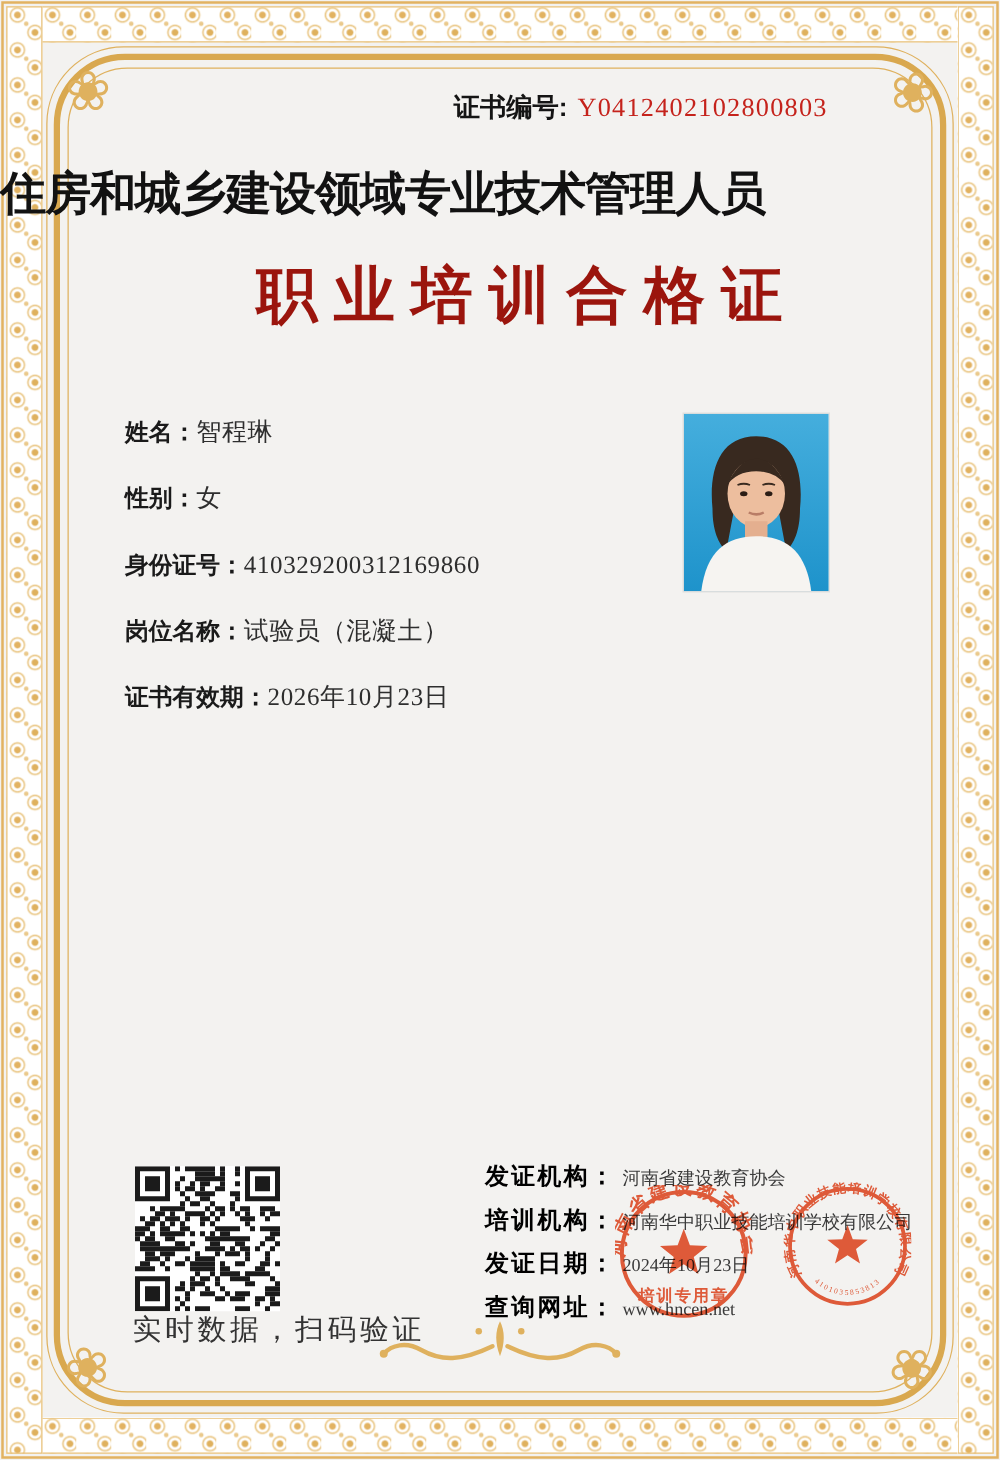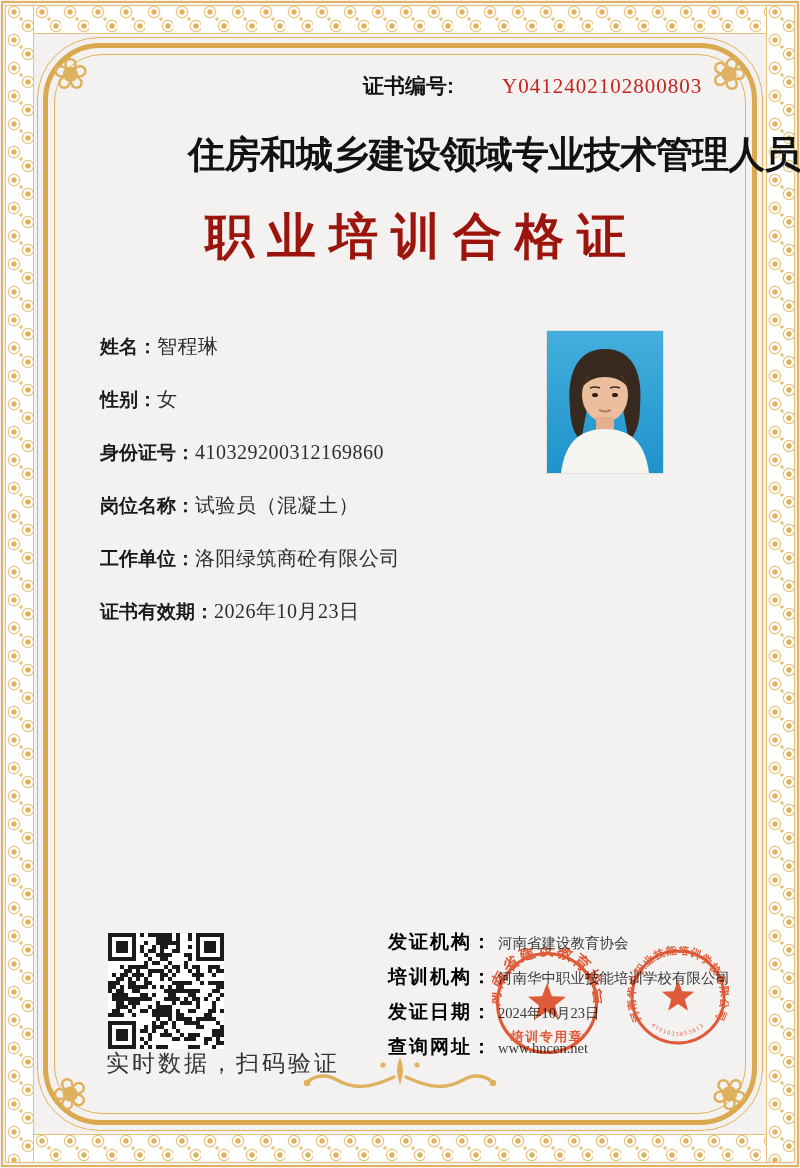--- a/index.html
+++ b/index.html
@@ -28,22 +28,22 @@
 
   .corner-flower{position:absolute;font-size:44px;line-height:44px;color:#DFB15E;pointer-events:none;}
   .corner-flower.tl{left:52px;top:52px;}
   .corner-flower.tr{right:52px;top:52px;transform:rotate(90deg);}
   .corner-flower.bl{left:52px;bottom:52px;transform:rotate(-90deg);}
   .corner-flower.br{right:52px;bottom:52px;transform:rotate(180deg);}
 
   
   .cert-no{position:absolute;left:363px;top:72px;display:flex;align-items:baseline;gap:8px;}
   .cert-no .lbl{font-size:21px;font-weight:700;color:#141414;}
-  .cert-no .val{font-family:"Liberation Serif",serif;font-size:21px;color:#C5231C;letter-spacing:1px;margin-left:40px;}
-  .title{position:absolute;left:0;right:0;top:130px;text-align:right;
+  .cert-no .val{font-family:"Liberation Serif",serif;font-size:21px;color:#C5231C;letter-spacing:1px;}
+  .title{position:absolute;left:0;right:0;top:130px;text-align:left;
     font-size:37px;font-weight:700;color:#121212;letter-spacing:-1px;}
   .subtitle{position:absolute;left:0;right:0;top:204px;text-align:center;
     font-family:"Liberation Serif",serif;font-size:49px;font-weight:700;color:#9B150D;letter-spacing:13px;padding-left:44px;}
 
   
   .fields{position:absolute;left:100px;top:334px;}
   .field-row{display:flex;align-items:baseline;margin-bottom:28px;line-height:24px;}
   .field-row .lbl{font-size:19px;font-weight:700;color:#1a1a1a;}
   .field-row .val{font-family:"Liberation Serif",serif;font-size:20px;color:#2e2e2e;letter-spacing:.5px;}
 
@@ -104,24 +104,20 @@
       <span class="lbl">性别：</span>
       <span class="val">女</span>
     </div>
     <div class="field-row">
       <span class="lbl">身份证号：</span>
       <span class="val">410329200312169860</span>
     </div>
     <div class="field-row">
       <span class="lbl">岗位名称：</span>
       <span class="val">试验员（混凝土）</span>
-    </div>
-    <div class="field-row">
-      <span class="lbl">工作单位：</span>
-      <span class="val">洛阳绿筑商砼有限公司</span>
     </div>
     <div class="field-row">
       <span class="lbl">证书有效期：</span>
       <span class="val">2026年10月23日</span>
     </div>
   </div>
 
   <svg class="photo" viewBox="0 0 116 142" xmlns="http://www.w3.org/2000/svg">
     <defs>
       <linearGradient id="pbg" x1="0" y1="0" x2="0" y2="1">

